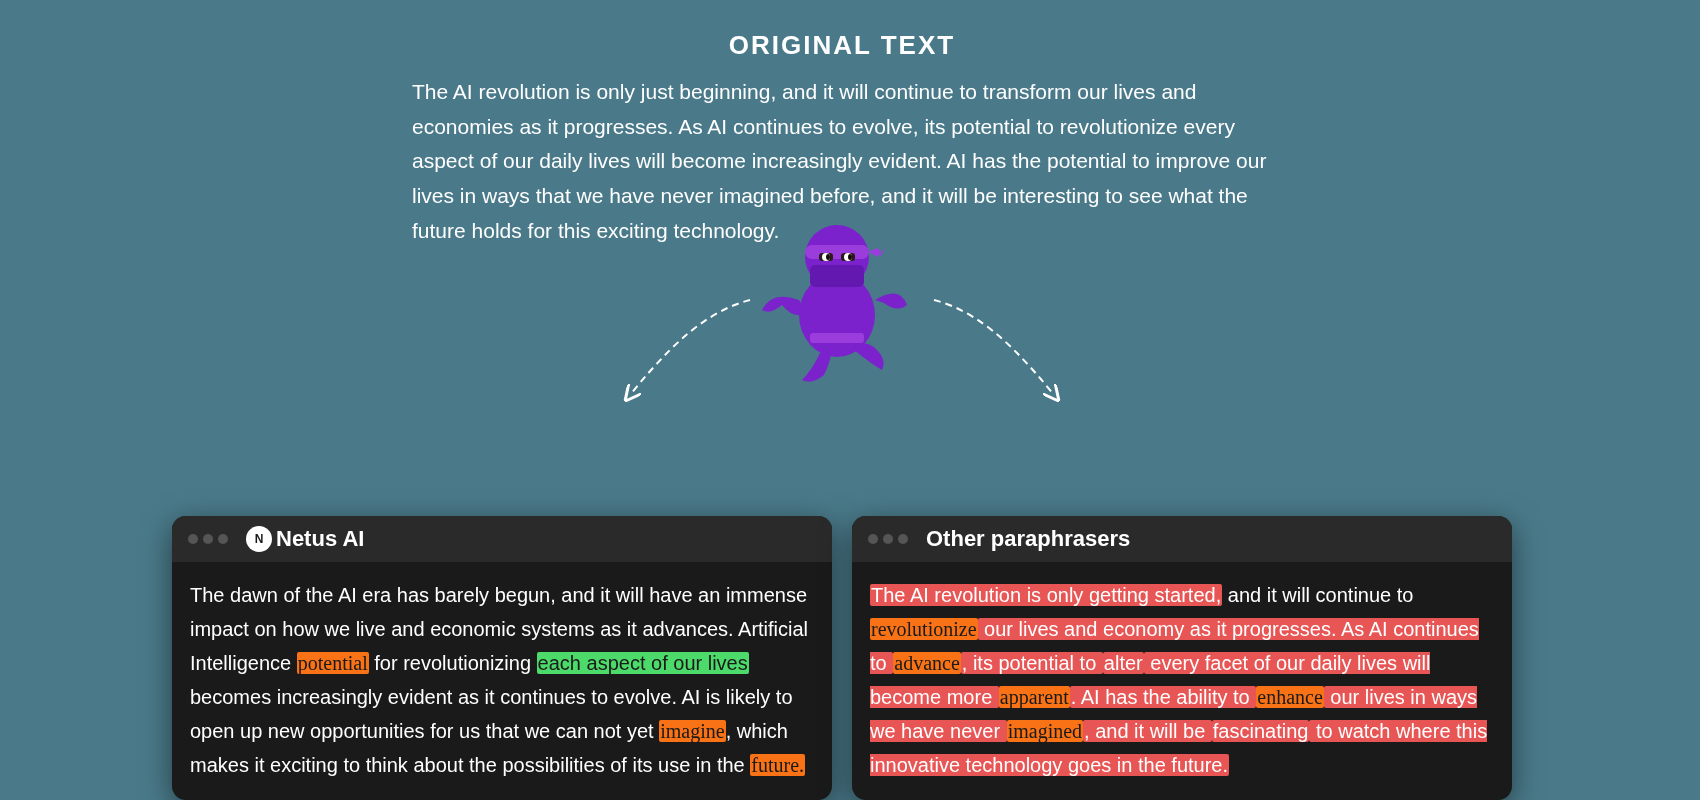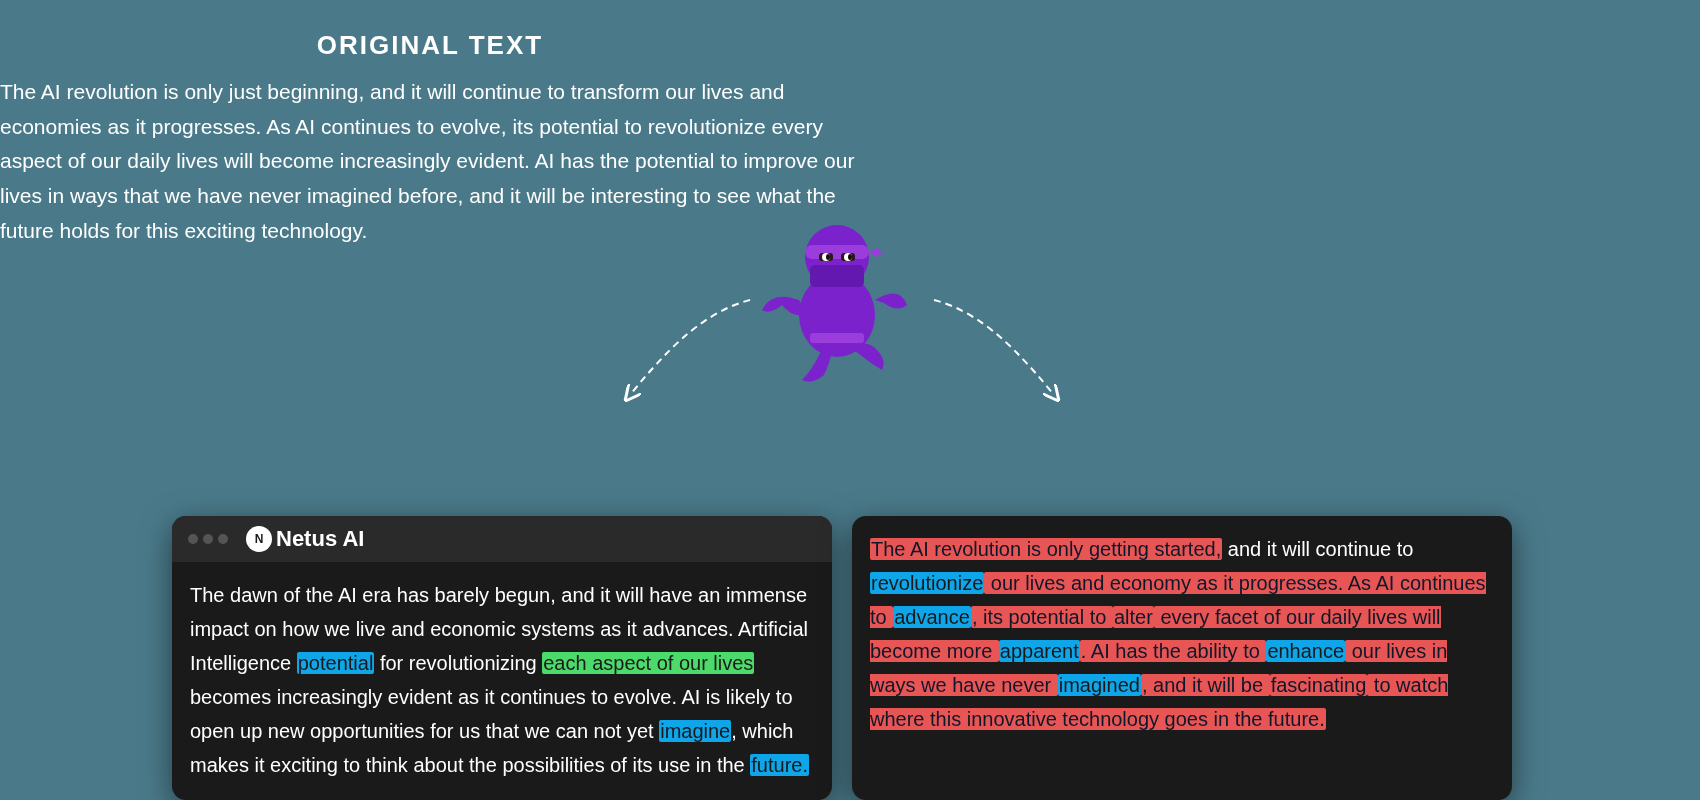--- a/index.html
+++ b/index.html
@@ -12,21 +12,21 @@
       overflow: hidden;
       position: relative;
     }
 
     .page-container {
       width: 1684px;
       height: 800px;
       position: relative;
       display: flex;
       flex-direction: column;
-      align-items: flex-start;
+      align-items: center;
     }
 
     
     .original-text-section {
       margin-top: 30px;
       width: 860px;
       text-align: left;
     }
 
     .original-text-title {
@@ -149,29 +149,30 @@
 
     
     .hl-green {
       background-color: #4cdb6a;
       color: #1a1a1a;
       border-radius: 2px;
       padding: 0 1px;
     }
 
     .hl-yellow {
-      background-color: #0ea5e9;
+      background-color: #f97316;
       color: #1a1a1a;
       border-radius: 2px;
       padding: 0 1px;
+      font-family: Liberation Serif, serif;
     }
 
     .hl-red {
       background-color: #e85555;
-      color: #0f172a;
+      color: #ffffff;
       border-radius: 2px;
       padding: 0 1px;
     }
 
     
     .ninja-svg {
       width: 170px;
       height: 200px;
     }
 
@@ -259,20 +260,30 @@
           <span class="netus-logo-icon">N</span>
           <span>Netus AI</span>
         </div>
       </div>
       <div class="panel-content">
         <span>The dawn of the AI era has barely begun, and it will have an immense impact on how we live and economic systems as it advances. Artificial Intelligence </span><span class="hl-yellow">potential</span><span> for revolutionizing </span><span class="hl-green">each aspect of our lives</span><span> becomes increasingly evident as it continues to evolve. AI is likely to open up new opportunities for us that we can not yet </span><span class="hl-yellow">imagine</span><span>, which makes it exciting to think about the possibilities of its use in the </span><span class="hl-yellow">future.</span>
       </div>
     </div>
 
     <div class="panel">
+      <div class="panel-titlebar">
+        <div class="titlebar-dots">
+          <div class="dot"></div>
+          <div class="dot"></div>
+          <div class="dot"></div>
+        </div>
+        <div class="panel-title">
+          <span>Other paraphrasers</span>
+        </div>
+      </div>
       <div class="panel-content">
         <span class="hl-red">The AI revolution is only getting started,</span><span> and it will continue to </span><span class="hl-yellow">revolutionize</span><span class="hl-red"> our lives and economy as it progresses. As AI continues to </span><span class="hl-yellow">advance</span><span class="hl-red">, its potential to </span><span class="hl-red">alter</span><span class="hl-red"> every facet of our daily lives will become more </span><span class="hl-yellow">apparent</span><span class="hl-red">. AI has the ability to </span><span class="hl-yellow">enhance</span><span class="hl-red"> our lives in ways we have never </span><span class="hl-yellow">imagined</span><span class="hl-red">, and it will be </span><span class="hl-red">fascinating</span><span class="hl-red"> to watch where this innovative technology goes in the future.</span>
       </div>
     </div>
 
   </div>
 
 </div>
 
 </body></html>

